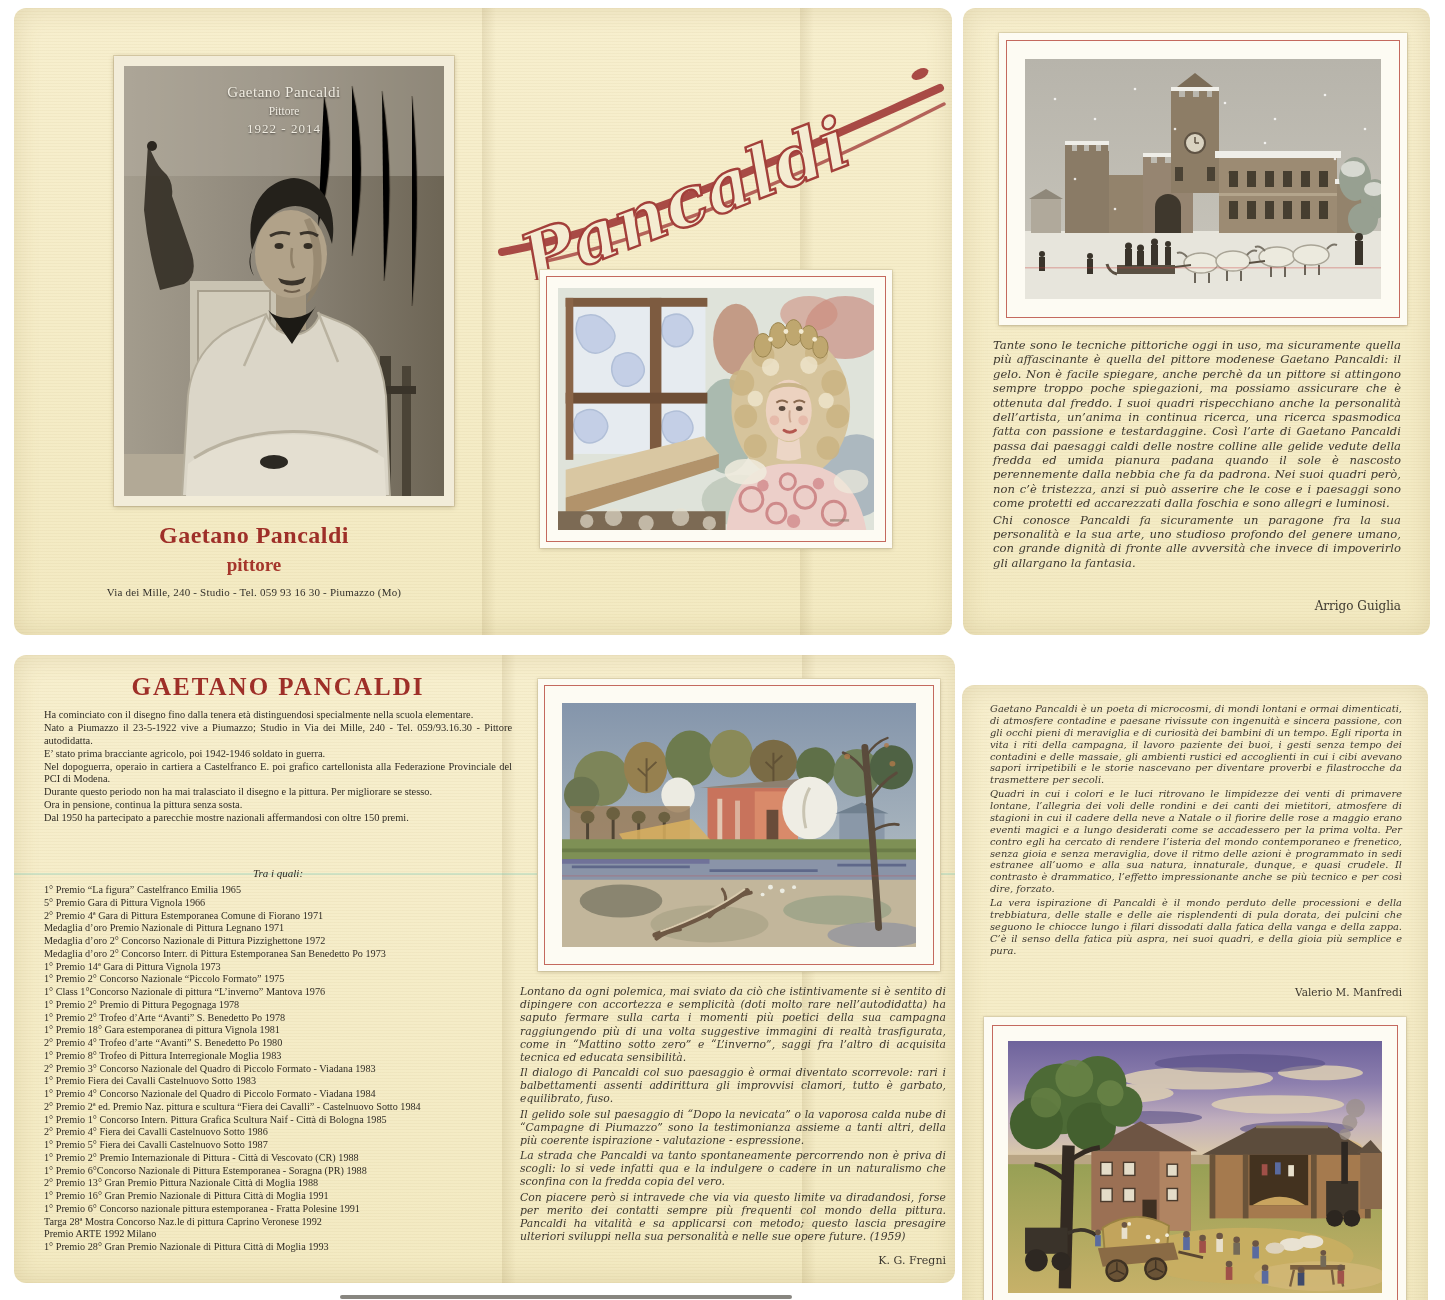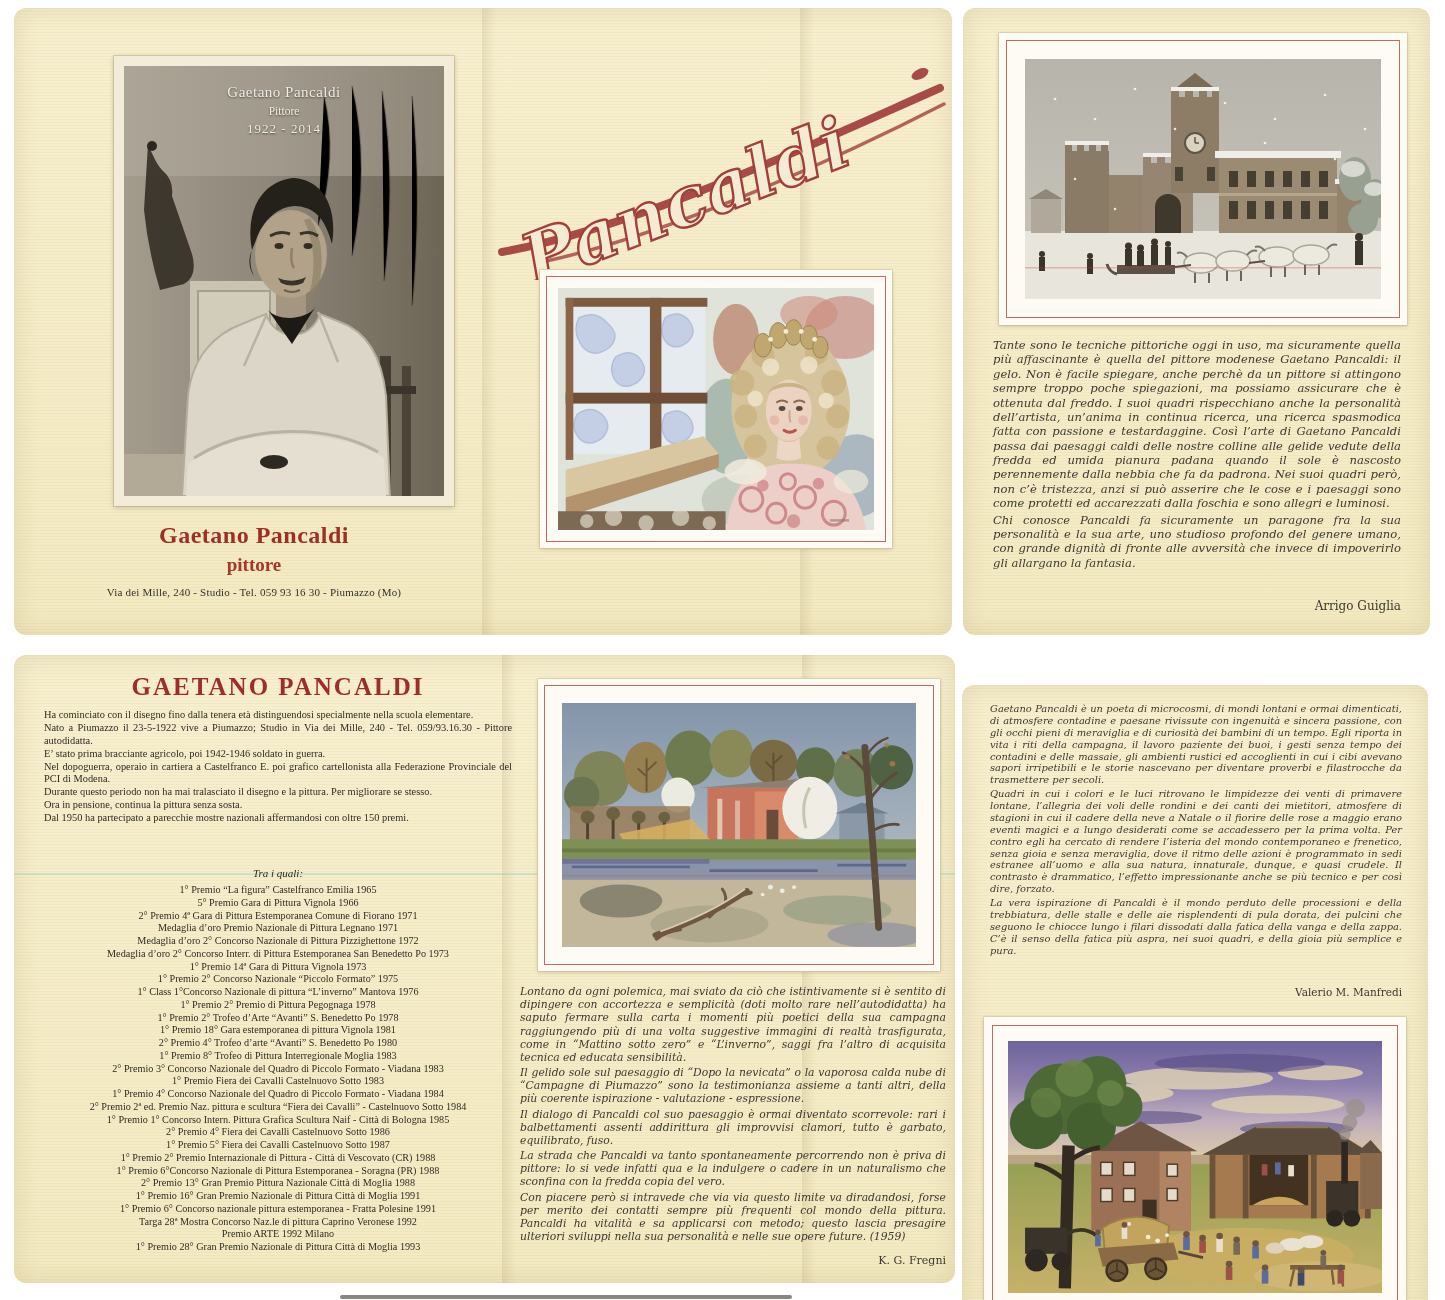--- a/index.html
+++ b/index.html
@@ -43,21 +43,21 @@
 
   .essay{position:absolute;font-family:"DejaVu Serif",serif;font-style:italic;color:#3d382f;text-align:justify;}
   .essay p{margin:0 0 2px 0;}
   .essay-sig{text-align:right;font-family:"DejaVu Serif",serif;color:#3d382f;padding-right:8px;margin-top:9px;}
 
   .bl-title{position:absolute;text-align:center;font-weight:bold;color:#9e2f28;font-size:25px;letter-spacing:2px;}
   .bio{position:absolute;font-size:10.4px;line-height:1.24;text-align:justify;color:#2f2b24;}
   .bio div{margin:0;}
   .awards-intro{position:absolute;text-align:center;font-style:italic;font-size:11px;color:#2f2b24;}
   .awards{position:absolute;font-size:10.2px;line-height:1.25;color:#2f2b24;}
-  .awards .award{white-space:nowrap;text-align:center;}
+  .awards .award{white-space:nowrap;}
 
   .bottom-sliver{position:absolute;background:#55524a;opacity:.7;border-radius:2px;}
 </style>
 </head>
 <body>
 
 <div class="panel" style="left:14px;top:8px;width:938px;height:627px;">
   <div class="crease" style="left:468px;"></div>
   <div class="crease" style="left:786px;"></div>
 
@@ -491,23 +491,23 @@
           <circle cx="336" cy="66" r="3"></circle>
           <circle cx="290" cy="58" r="3"></circle>
           <circle cx="330" cy="46" r="2.5"></circle>
         </g>
       <rect y="187" width="360" height="1.5" fill="rgba(200,70,70,.25)"></rect>
     </svg>
   </div>
 
   <div class="essay" style="left:506px;top:330px;width:426px;font-size:10.8px;line-height:1.22;">
       <p>Lontano da ogni polemica, mai sviato da ciò che istintivamente si è sentito di dipingere con accortezza e semplicità (doti molto rare nell’autodidatta) ha saputo fermare sulla carta i momenti più poetici della sua campagna raggiungendo più di una volta suggestive immagini di realtà trasfigurata, come in “Mattino sotto zero” e “L’inverno”, saggi fra l’altro di acquisita tecnica ed educata sensibilità.</p>
+      <p>Il dialogo di Pancaldi col suo paesaggio è ormai diventato scorrevole: rari i balbettamenti assenti addirittura gli improvvisi clamori, tutto è garbato, equilibrato, fuso.</p>
       <p>Il gelido sole sul paesaggio di “Dopo la nevicata” o la vaporosa calda nube di “Campagne di Piumazzo” sono la testimonianza assieme a tanti altri, della più coerente ispirazione - valutazione - espressione.</p>
-      <p>Il dialogo di Pancaldi col suo paesaggio è ormai diventato scorrevole: rari i balbettamenti assenti addirittura gli improvvisi clamori, tutto è garbato, equilibrato, fuso.</p>
-      <p>La strada che Pancaldi va tanto spontaneamente percorrendo non è priva di pittore: lo si vede infatti qua e la indulgere o cadere in un naturalismo che sconfina con la fredda copia del vero.</p>
+      <p>La strada che Pancaldi va tanto spontaneamente percorrendo non è priva di scogli: lo si vede infatti qua e la indulgere o cadere in un naturalismo che sconfina con la fredda copia del vero.</p>
       <p>Con piacere però si intravede che via via questo limite va diradandosi, forse per merito dei contatti sempre più frequenti col mondo della pittura. Pancaldi ha vitalità e sa applicarsi con metodo; questo lascia presagire ulteriori sviluppi nella sua personalità e nelle sue opere future. (1959)</p>
     </div>
   <div class="essay-sig" style="position:absolute;left:506px;top:590px;width:426px;font-size:11px;">K. G. Fregni</div>
 </div>
 
 <div class="panel" style="left:962px;top:685px;width:466px;height:642px;">
   <div class="essay" style="left:28px;top:18px;width:412px;font-size:9.9px;line-height:1.2;">
       <p>Gaetano Pancaldi è un poeta di microcosmi, di mondi lontani e ormai dimenticati, di atmosfere contadine e paesane rivissute con ingenuità e sincera passione, con gli occhi pieni di meraviglia e di curiosità dei bambini di un tempo. Egli riporta in vita i riti della campagna, il lavoro paziente dei buoi, i gesti senza tempo dei contadini e delle massaie, gli ambienti rustici ed accoglienti in cui i cibi avevano sapori irripetibili e le storie nascevano per diventare proverbi e filastrocche da trasmettere per secoli.</p>
       <p>Quadri in cui i colori e le luci ritrovano le limpidezze dei venti di primavere lontane, l’allegria dei voli delle rondini e dei canti dei mietitori, atmosfere di stagioni in cui il cadere della neve a Natale o il fiorire delle rose a maggio erano eventi magici e a lungo desiderati come se accadessero per la prima volta. Per contro egli ha cercato di rendere l’isteria del mondo contemporaneo e frenetico, senza gioia e senza meraviglia, dove il ritmo delle azioni è programmato in sedi estranee all’uomo e alla sua natura, innaturale, dunque, e quasi crudele. Il contrasto è drammatico, l’effetto impressionante anche se più tecnico e per così dire, forzato.</p>
       <p>La vera ispirazione di Pancaldi è il mondo perduto delle processioni e della trebbiatura, delle stalle e delle aie risplendenti di pula dorata, dei pulcini che seguono le chiocce lungo i filari dissodati dalla fatica della vanga e della zappa. C’è il senso della fatica più aspra, nei suoi quadri, e della gioia più semplice e pura.</p>

